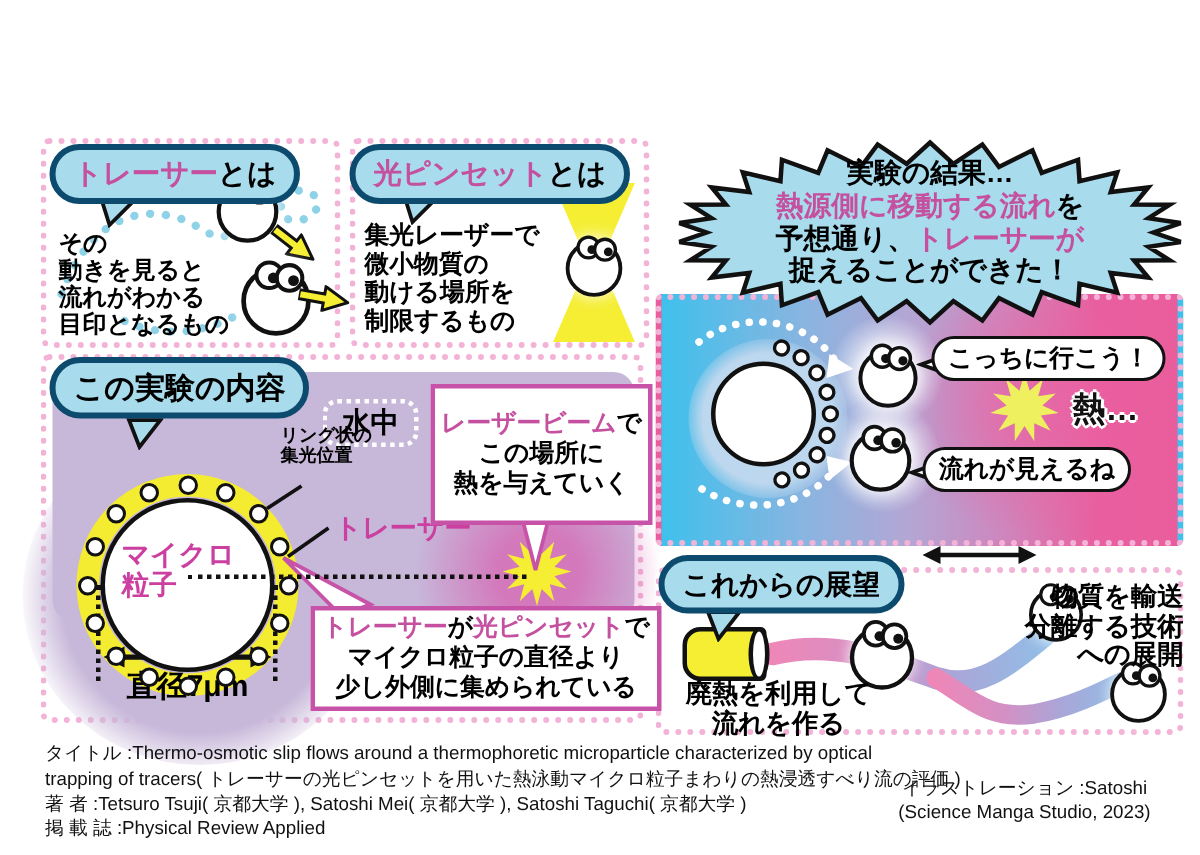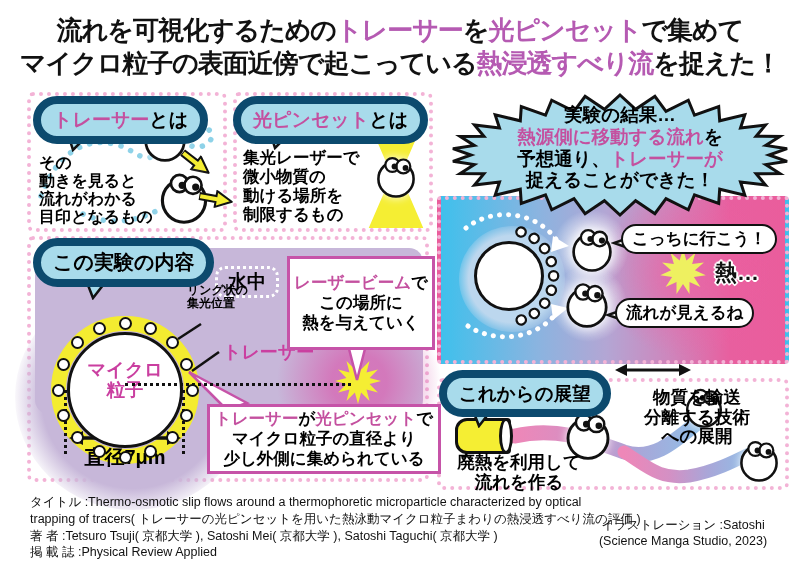--- a/index.html
+++ b/index.html
@@ -8,21 +8,21 @@
   .abs{position:absolute;}
   .pre{white-space:pre-line;}
   .b900{font-weight:900;}
   .pink{color:#c4509f;}
   .titleAccent{color:#b55ab2;}
 
   
   .panel{position:absolute;border:4px dotted #f3b3d6;border-radius:6px;box-sizing:border-box;background:#fff;}
 
   
-  .bubble-blue{position:absolute;background:#a8dbeb;border:8px solid #0c4a6e;border-radius:28px;
+  .bubble-blue{position:absolute;background:#a8dbeb;border:4px solid #0c4a6e;border-radius:28px;
     padding:3px 12px;font-weight:900;white-space:nowrap;z-index:4;}
   .tail{position:absolute;z-index:3;}
 
   
   .bubble-white{position:absolute;background:#fff;border:2.5px solid #111;border-radius:16px;
     padding:2px 9px;font-weight:900;white-space:nowrap;font-size:16.5px;z-index:4;}
 
   
   .callout{position:absolute;background:#fff;border:3px solid #c653a8;display:flex;
     flex-direction:column;align-items:center;justify-content:center;font-weight:900;
@@ -37,24 +37,20 @@
   .footer{position:absolute;left:30px;top:494px;font-size:12.5px;line-height:1.34;color:#111;}
   .credit{position:absolute;right:12px;top:517px;width:210px;text-align:center;font-size:12.5px;line-height:1.3;color:#111;}
 
   .outline-white{text-shadow:-2px 0 #fff,2px 0 #fff,0 -2px #fff,0 2px #fff,-1px -1px #fff,1px 1px #fff,-1px 1px #fff,1px -1px #fff;}
 </style>
 </head>
 <body>
 
 <div id="stage">
 
-  <div class="title">
-    <div><span>流れを可視化するための</span><span class="titleAccent">トレーサー</span><span>を</span><span class="titleAccent">光ピンセット</span><span>で集めて</span></div>
-    <div><span>マイクロ粒子の表面近傍で起こっている</span><span class="titleAccent">熱浸透すべり流</span><span>を捉えた！</span></div>
-  </div>
 
   <div class="panel" style="left:27px;top:92px;width:200px;height:140px;">
     <svg class="abs" style="left:0;top:0;" width="192" height="132" viewBox="0 0 192 132">
       <path d="M10,100 C25,58 55,38 90,50 C104,55 112,66 122,60" fill="none" stroke="#8ed2e8" stroke-width="5.5" stroke-linecap="round" stroke-dasharray="0.1 10.5"></path>
       <path d="M158,34 C178,24 190,42 172,50 C158,55 150,42 162,35" fill="none" stroke="#8ed2e8" stroke-width="5.5" stroke-linecap="round" stroke-dasharray="0.1 10.5"></path>
       <path d="M52,118 C85,133 118,122 140,106" fill="none" stroke="#8ed2e8" stroke-width="5.5" stroke-linecap="round" stroke-dasharray="0.1 10.5"></path>
     </svg>
     <svg class="tracer" style="left:110px;top:18px;" width="48" height="48" viewBox="0 0 60 60">
       <circle cx="30" cy="34" r="24" fill="#fff" stroke="#111" stroke-width="3.5"></circle>
       <circle cx="25" cy="15" r="9.5" fill="#fff" stroke="#111" stroke-width="3"></circle>
@@ -187,21 +183,21 @@
         <div class="ring-dot" style="width: 13px; height: 13px; left: 25.6001px; top: 169.14px;"></div>
         <div class="ring-dot" style="width: 13px; height: 13px; left: 20.5px; top: 143.5px;"></div>
         <div class="ring-dot" style="width: 13px; height: 13px; left: 25.6001px; top: 117.86px;"></div>
         <div class="ring-dot" style="width: 13px; height: 13px; left: 40.1238px; top: 96.1238px;"></div>
         <div class="ring-dot" style="width: 13px; height: 13px; left: 61.8602px; top: 81.6001px;"></div>
         <div class="ring-dot" style="width: 13px; height: 13px; left: 87.5px; top: 76.5px;"></div>
         <div class="ring-dot" style="width: 13px; height: 13px; left: 113.14px; top: 81.6001px;"></div>
         <div class="ring-dot" style="width: 13px; height: 13px; left: 134.876px; top: 96.1238px;"></div>
         <div class="ring-dot" style="width: 13px; height: 13px; left: 149.4px; top: 117.86px;"></div>
       </div>
-    <div class="abs pre b900" style="left:50px;top:120px;width:88px;text-align:center;color:#ca3fa0;font-size:18.5px;line-height:1.1;z-index:3;">マイクロ
+    <div class="abs pre b900" style="left:50px;top:120px;width:88px;text-align:left;color:#ca3fa0;font-size:18.5px;line-height:1.1;z-index:3;">マイクロ
 粒子</div>
 
     <div class="abs" style="left:94px;top:143px;width:226px;border-top:3px dotted #111;z-index:4;"></div>
     <svg class="abs" style="left:303px;top:117px;z-index:3;" width="48" height="48" viewBox="0 0 48 48">
       <polygon fill="#f5ee33" points="24.0,1.0 27.1,12.4 35.5,4.1 32.5,15.5 43.9,12.5 35.6,20.9 47.0,24.0 35.6,27.1 43.9,35.5 32.5,32.5 35.5,43.9 27.1,35.6 24.0,47.0 20.9,35.6 12.5,43.9 15.5,32.5 4.1,35.5 12.4,27.1 1.0,24.0 12.4,20.9 4.1,12.5 15.5,15.5 12.5,4.1 20.9,12.4"></polygon>
     </svg>
 
     <svg class="abs" style="left:0;top:0;z-index:3;" width="402" height="246" viewBox="0 0 402 246">
       <line x1="170" y1="84" x2="147" y2="99" stroke="#111" stroke-width="2.5"></line>
       <line x1="188" y1="112" x2="161" y2="131" stroke="#111" stroke-width="2.5"></line>
@@ -272,21 +268,21 @@
     </svg>
     <svg class="tracer" style="left:296px;top:56px;" width="44" height="44" viewBox="0 0 60 60">
       <circle cx="30" cy="34" r="24" fill="#fff" stroke="#111" stroke-width="3.5"></circle>
       <circle cx="25" cy="15" r="9.5" fill="#fff" stroke="#111" stroke-width="3"></circle>
       <circle cx="40" cy="17" r="9.5" fill="#fff" stroke="#111" stroke-width="3"></circle>
       <circle cx="28" cy="17" r="4" fill="#111"></circle>
         <circle cx="43" cy="19" r="4" fill="#111"></circle>
     </svg>
     <div class="abs pre b900" style="left:0px;top:70px;width:156px;text-align:center;font-size:17.5px;line-height:1.15;z-index:4;">廃熱を利用して
 流れを作る</div>
-    <div class="abs pre b900" style="left:175px;top:6px;width:162px;text-align:center;font-size:17.5px;line-height:1.12;z-index:4;">物質を輸送
+    <div class="abs pre b900" style="left:186px;top:6px;width:162px;text-align:right;font-size:17.5px;line-height:1.12;z-index:4;">物質を輸送
 分離する技術
 への展開</div>
     <svg class="tail" style="left:28px;top:24px;" width="26" height="22" viewBox="0 0 26 22">
       <polygon points="3,2 24,2 10,20" fill="#a8dbeb" stroke="#111" stroke-width="2.5"></polygon>
     </svg>
     <div class="bubble-blue" style="left:-2px;top:-12px;font-size:18.5px;">これからの展望</div>
   </div>
 
   <div class="footer">
     <div>タイトル :Thermo-osmotic slip flows around a thermophoretic microparticle characterized by optical</div>

